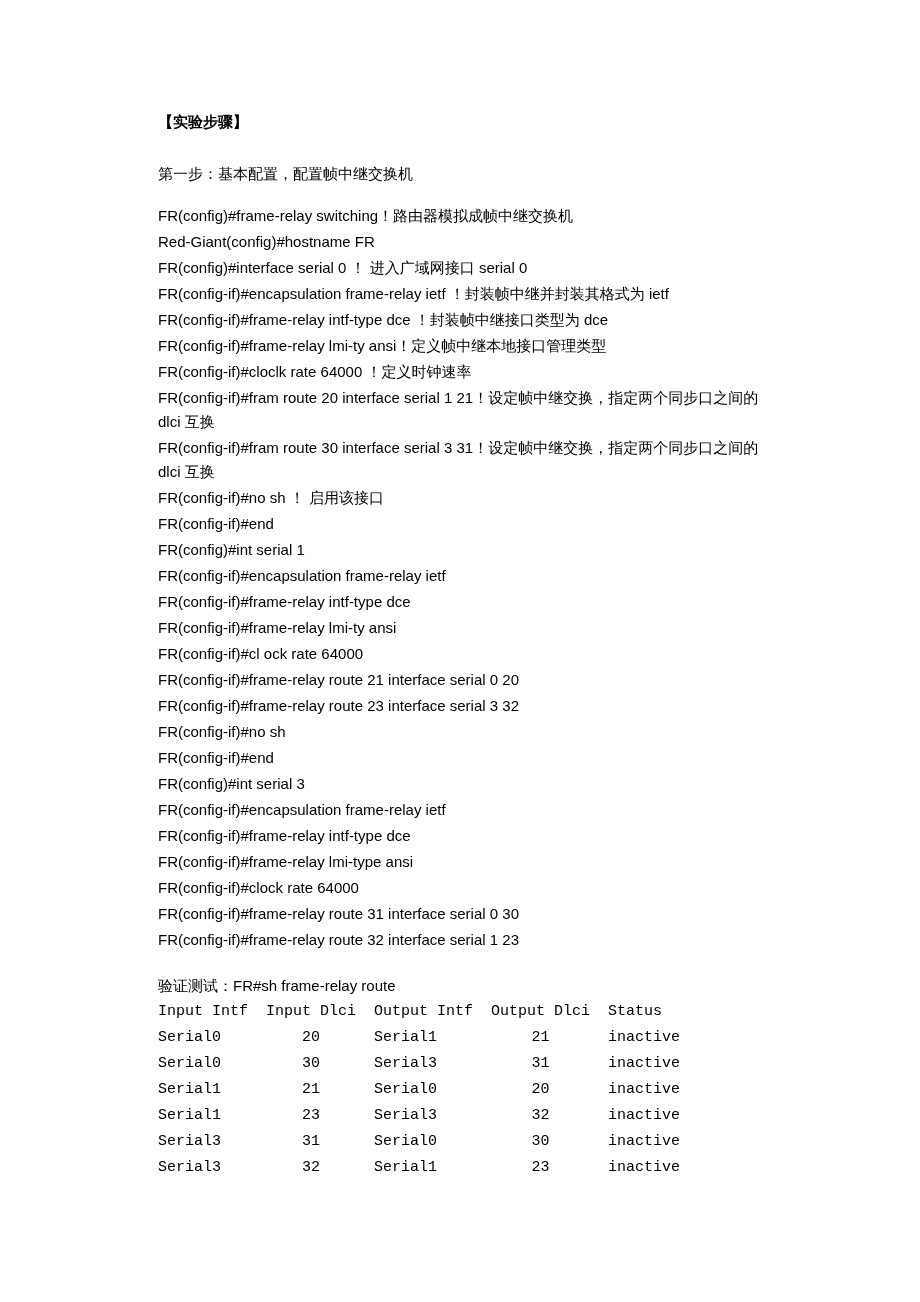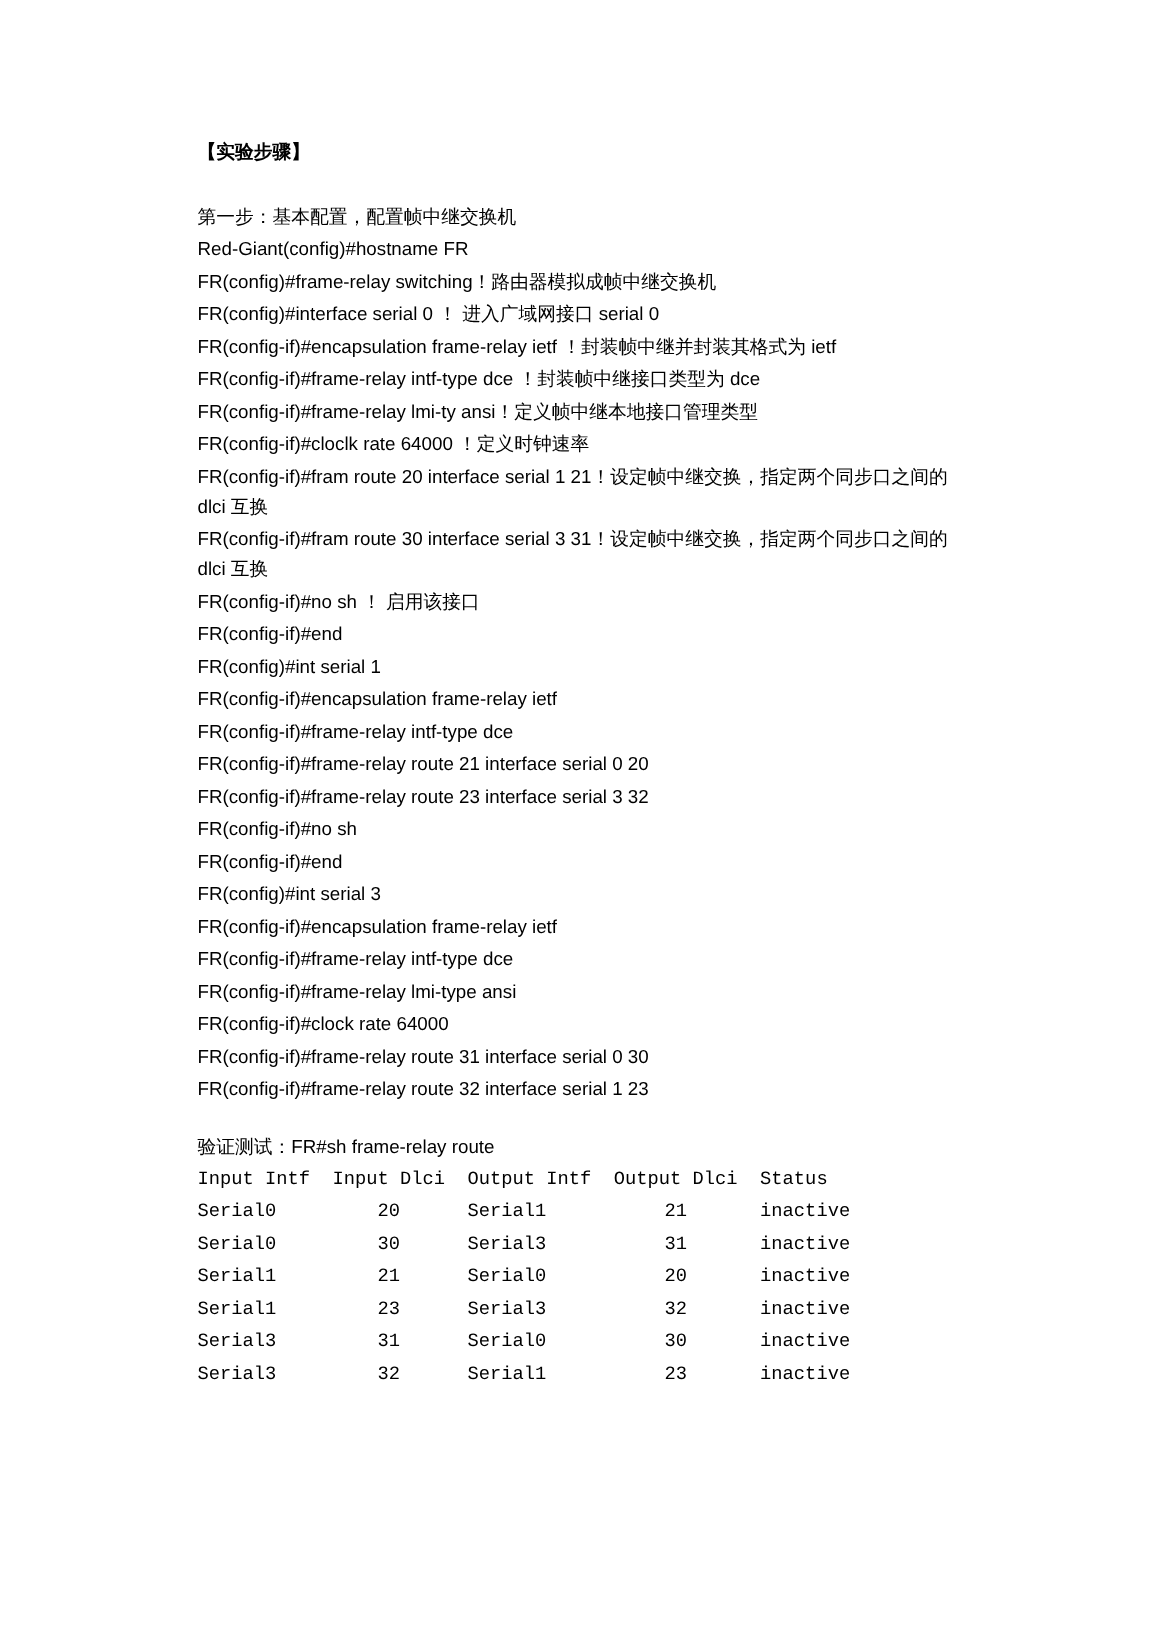--- a/index.html
+++ b/index.html
@@ -13,21 +13,21 @@
     width: 920px;
   }
   .page {
     padding: 110px 158px 100px 158px;
   }
   .section-heading {
     font-weight: bold;
     margin-bottom: 28px;
   }
   .step-title {
-    margin-bottom: 2px;
+    margin-bottom: 18px;
     font-family: Liberation Serif, serif;
   }
   .code-line {
     font-family: Arial, "SimSun", sans-serif;
     white-space: normal;
     margin-bottom: 2px;
   }
   .verify-title {
     margin-top: 22px;
     margin-bottom: 2px;
@@ -53,34 +53,36 @@
 </head>
 <body>
 
 <div class="page">
 
   <div class="section-heading">【实验步骤】</div>
 
   <div class="step-title">第一步：基本配置，配置帧中继交换机</div>
 
   <div>
+    <div class="code-line">FR(config)#frame-relay switching！路由器模拟成帧中继交换机</div>
     <div class="code-line">Red-Giant(config)#hostname FR</div>
-    <div class="code-line">FR(config)#frame-relay switching！路由器模拟成帧中继交换机</div>
     <div class="code-line">FR(config)#interface serial 0  ！  进入广域网接口 serial 0</div>
     <div class="code-line">FR(config-if)#encapsulation frame-relay ietf   ！封装帧中继并封装其格式为 ietf</div>
     <div class="code-line">FR(config-if)#frame-relay intf-type dce  ！封装帧中继接口类型为 dce</div>
     <div class="code-line">FR(config-if)#frame-relay lmi-ty ansi！定义帧中继本地接口管理类型</div>
     <div class="code-line">FR(config-if)#cloclk rate 64000  ！定义时钟速率</div>
     <div class="code-line">FR(config-if)#fram route 20 interface serial 1 21！设定帧中继交换，指定两个同步口之间的dlci 互换</div>
     <div class="code-line">FR(config-if)#fram route 30 interface serial 3 31！设定帧中继交换，指定两个同步口之间的dlci 互换</div>
     <div class="code-line">FR(config-if)#no sh  ！   启用该接口</div>
     <div class="code-line">FR(config-if)#end</div>
     <div class="code-line">FR(config)#int serial 1</div>
     <div class="code-line">FR(config-if)#encapsulation frame-relay ietf</div>
     <div class="code-line">FR(config-if)#frame-relay intf-type dce</div>
+    <div class="code-line">FR(config-if)#frame-relay lmi-ty ansi</div>
+    <div class="code-line">FR(config-if)#cl ock rate 64000</div>
     <div class="code-line">FR(config-if)#frame-relay route 21 interface serial 0 20</div>
     <div class="code-line">FR(config-if)#frame-relay route 23 interface serial 3 32</div>
     <div class="code-line">FR(config-if)#no sh</div>
     <div class="code-line">FR(config-if)#end</div>
     <div class="code-line">FR(config)#int serial 3</div>
     <div class="code-line">FR(config-if)#encapsulation frame-relay ietf</div>
     <div class="code-line">FR(config-if)#frame-relay intf-type dce</div>
     <div class="code-line">FR(config-if)#frame-relay lmi-type ansi</div>
     <div class="code-line">FR(config-if)#clock rate 64000</div>
     <div class="code-line">FR(config-if)#frame-relay route 31 interface serial 0 30</div>

